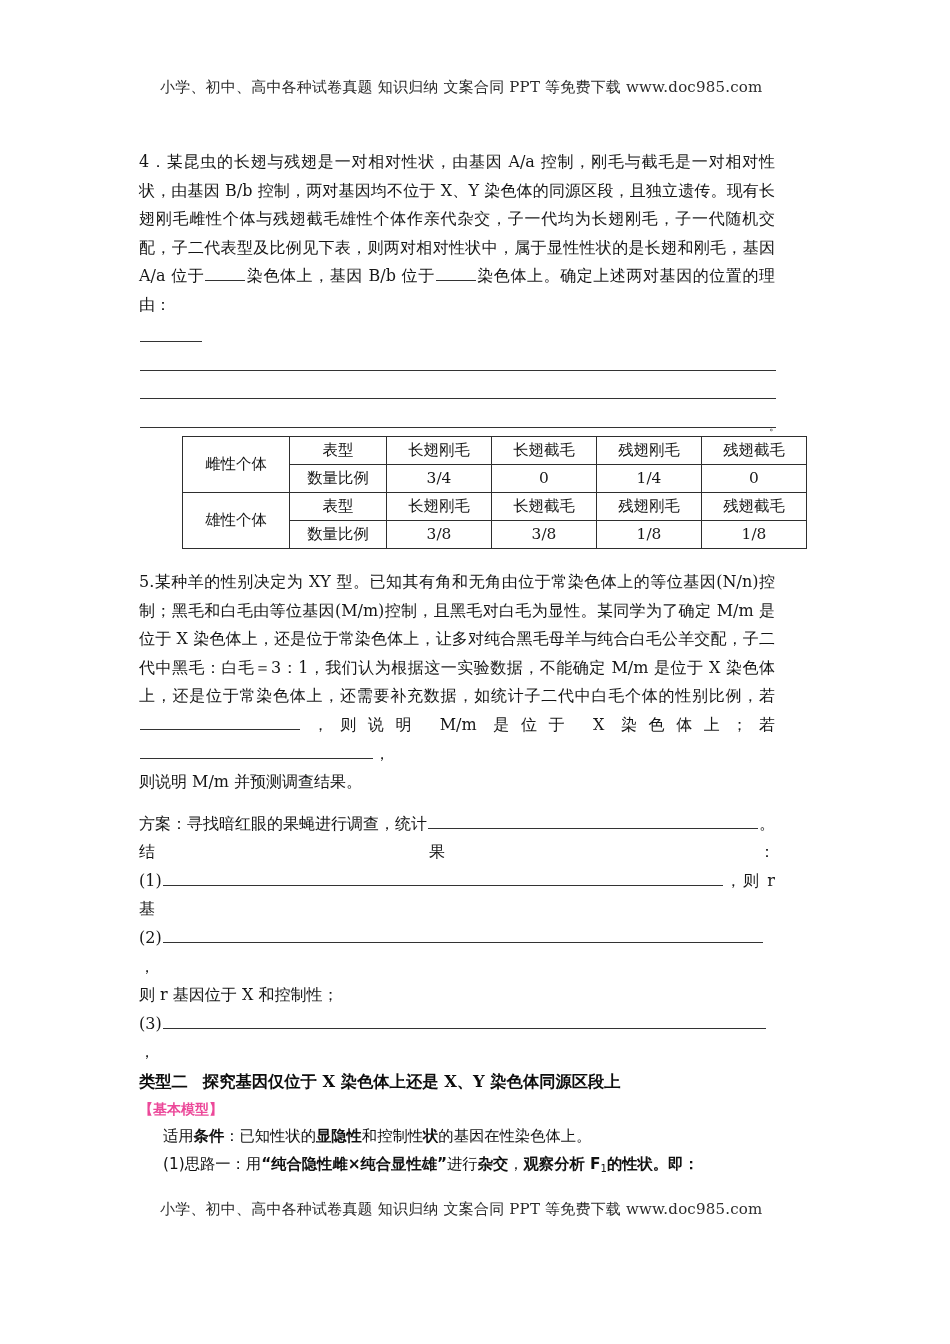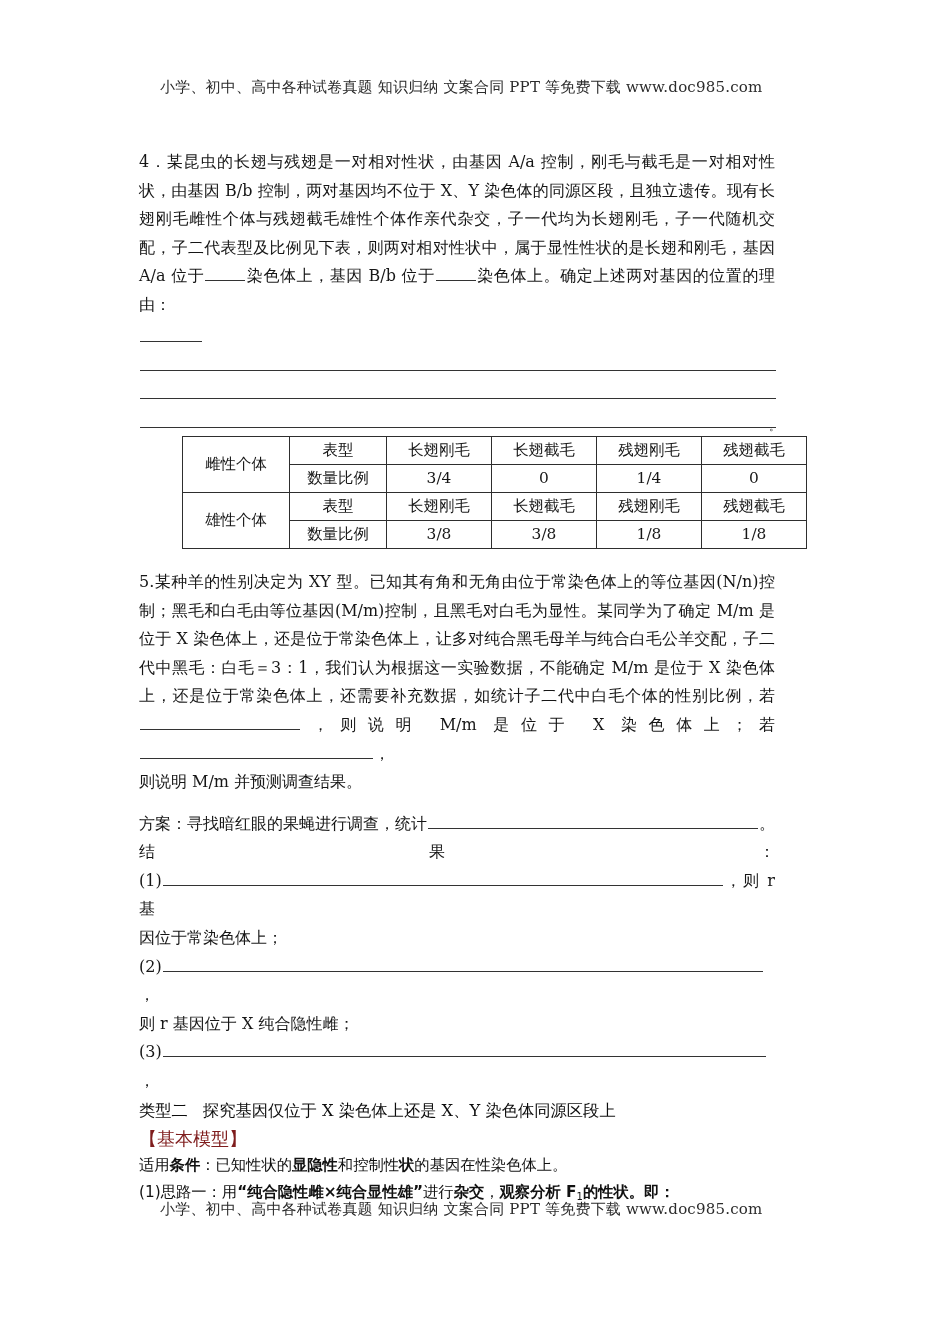--- a/index.html
+++ b/index.html
@@ -100,38 +100,39 @@
     line-height: 27px;
   }
   td.rowhdr { width: 102px; }
   td.colhdr { width: 92px; }
   td.datacell { width: 100px; }
 
   .gap-sm { height: 13px; }
   .gap-tbl { height: 19px; }
 
   .heading-type {
-    font-weight: normal;
+    font-weight: bold;
     font-size: 16.3px;
     line-height: 29px;
     color: #0d0d0d;
   }
   .heading-type .ht-label { margin-right: 15px; }
   .heading-model {
-    font-weight: normal;
-    font-size: 18px;
+    font-weight: bold;
+    font-size: 14px;
     line-height: 27px;
     font-family: "DejaVu Sans", "Liberation Sans", sans-serif;
-    color: #7f1d1d;
+    color: #ec4899;
   }
   .sans-line {
     font-family: "DejaVu Sans", "Liberation Sans", sans-serif;
     font-size: 15.3px;
     line-height: 27.5px;
     color: #111;
+    margin-left: 24px;
   }
   .sans-line .bold { font-weight: bold; }
   sub { font-size: 10px; vertical-align: baseline; position: relative; top: 3px; }
 </style>
 </head>
 <body>
 
 <div class="page">
 
   <div class="running-head">小学、初中、高中各种试卷真题  知识归纳  文案合同  PPT 等免费下载      www.doc985.com</div>
@@ -198,24 +199,23 @@
 
     <p><span>方案：寻找暗红眼的果蝇进行调查，统计</span><span class="blank b-q6"></span><span>。</span></p>
 
     <p style="position:relative; height:28.6px;">
       <span style="position:absolute; left:0;">结</span>
       <span style="position:absolute; left:290px;">果</span>
       <span style="position:absolute; right:0;">：</span>
     </p>
 
     <p><span>(1)</span><span class="blank b-num1"></span><span>，则 r 基</span></p>
-    <p>因位于常染色体上；</p>
 
     <p><span>(2)</span><span class="blank b-num2"></span><span>，</span></p>
-    <p>则 r 基因位于 X 纯合隐性雌；</p>
+    <p>则 r 基因位于 X 和控制性；</p>
 
     <p><span>(3)</span><span class="blank b-num3"></span><span>，</span></p>
 
     <p class="heading-type"><span class="ht-label">类型二</span><span>探究基因仅位于 X 染色体上还是 X、Y 染色体同源区段上</span></p>
 
     <p class="heading-model">【基本模型】</p>
 
     <p class="sans-line"><span>适用</span><span class="bold">条件</span><span>：已知性状的</span><span class="bold">显隐性</span><span>和控制性</span><span class="bold">状</span><span>的基因在性染色体上。</span></p>
 
     <p class="sans-line"><span>(1)</span><span>思路一</span><span>：用</span><span class="bold">“纯合隐性雌×纯合显性雄”</span><span>进行</span><span class="bold">杂交</span><span>，</span><span class="bold">观察分析 F</span><sub>1</sub><span class="bold">的性状。即：</span></p>

